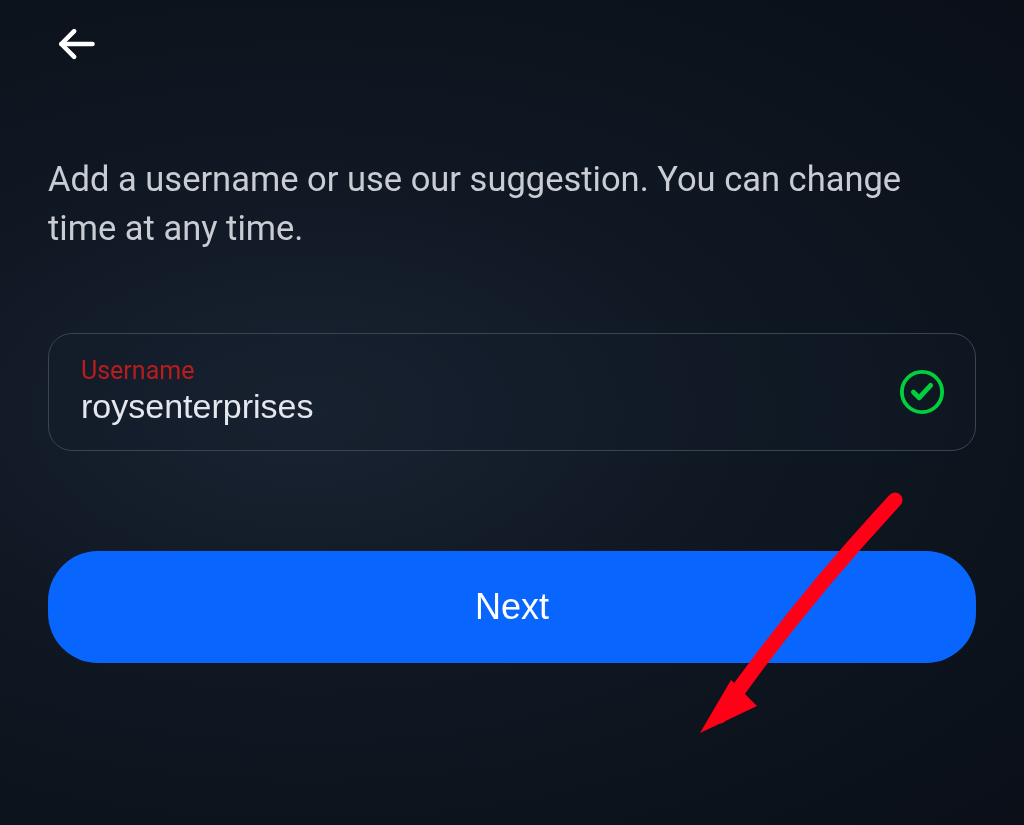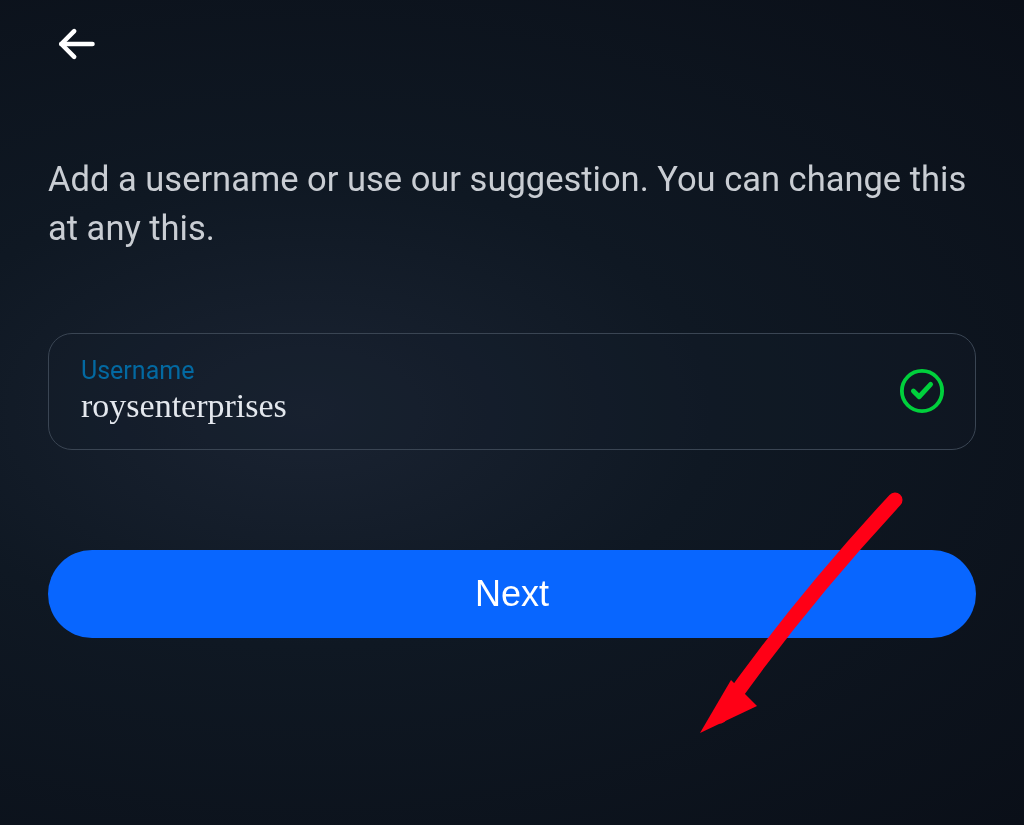--- a/index.html
+++ b/index.html
@@ -48,48 +48,47 @@
       margin-bottom: 80px;
     }
     .input-wrapper {
       position: relative;
       border: 1px solid #3a4553;
       border-radius: 24px;
       padding: 22px 90px 24px 32px;
       background: rgba(20, 30, 42, 0.3);
     }
     .input-label {
-      color: #0369a1;
+      color: #b91c1c;
       font-size: 25px;
       font-weight: 400;
       margin-bottom: 2px;
       display: block;
     }
     .input-value {
       color: #e4e8ee;
       font-size: 34px;
       font-weight: 400;
       background: transparent;
       border: none;
       outline: none;
       width: 100%;
-      font-family: Liberation Serif, serif;
     }
     .check-badge {
       position: absolute;
       right: 30px;
       top: 50%;
       transform: translateY(-50%);
       width: 46px;
       height: 46px;
     }
     .next-button {
       margin-top: 100px;
       width: 100%;
-      height: 88px;
+      height: 112px;
       background: #0866ff;
       border: none;
       border-radius: 50px;
       color: #ffffff;
       font-size: 36px;
       font-weight: 500;
       cursor: pointer;
       display: flex;
       align-items: center;
       justify-content: center;
@@ -105,21 +104,21 @@
 <body>
 
 <div class="back-button">
   <svg viewBox="0 0 24 24" fill="none" stroke="#ffffff" stroke-width="2.5" stroke-linecap="round" stroke-linejoin="round">
     <line x1="21" y1="12" x2="4" y2="12"></line>
     <polyline points="11 19 4 12 11 5"></polyline>
   </svg>
 </div>
 
 <div class="container">
-  <p class="page-subtitle">Add a username or use our suggestion. You can change this at any this.</p>
+  <p class="page-subtitle">Add a username or use our suggestion. You can change time at any time.</p>
 
   <div class="input-wrapper">
     <span class="input-label">Username</span>
     <input type="text" class="input-value" value="roysenterprises" style="">
     <span class="check-badge">
       <svg viewBox="0 0 48 48" fill="none">
         <circle cx="24" cy="24" r="21" stroke="#00d03c" stroke-width="4" fill="none"></circle>
         <path d="M15 24 L21 30 L33 17" stroke="#00d03c" stroke-width="5" stroke-linecap="round" stroke-linejoin="round" fill="none"></path>
       </svg>
     </span>

